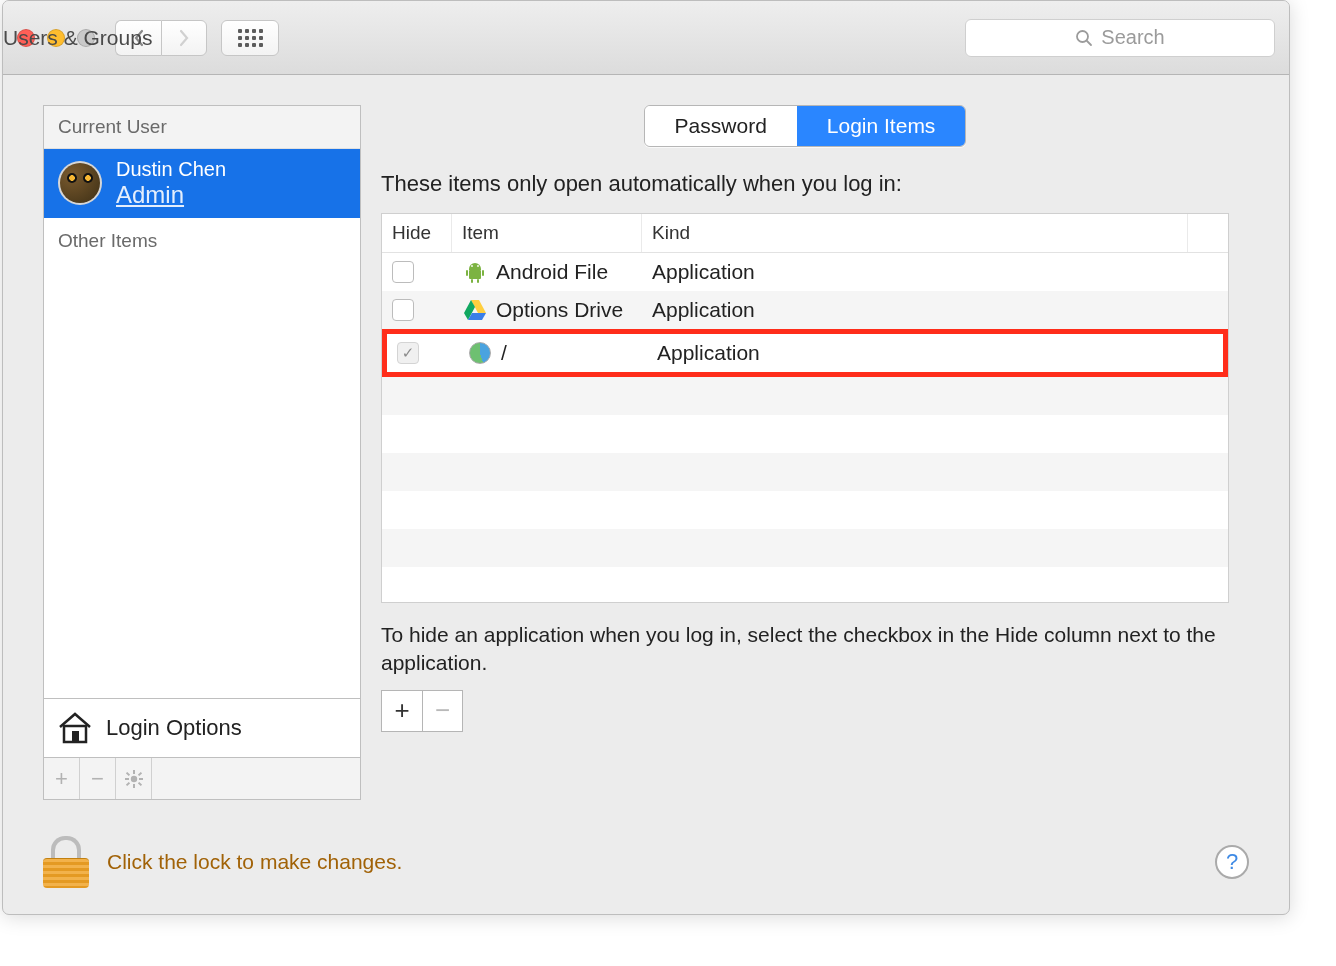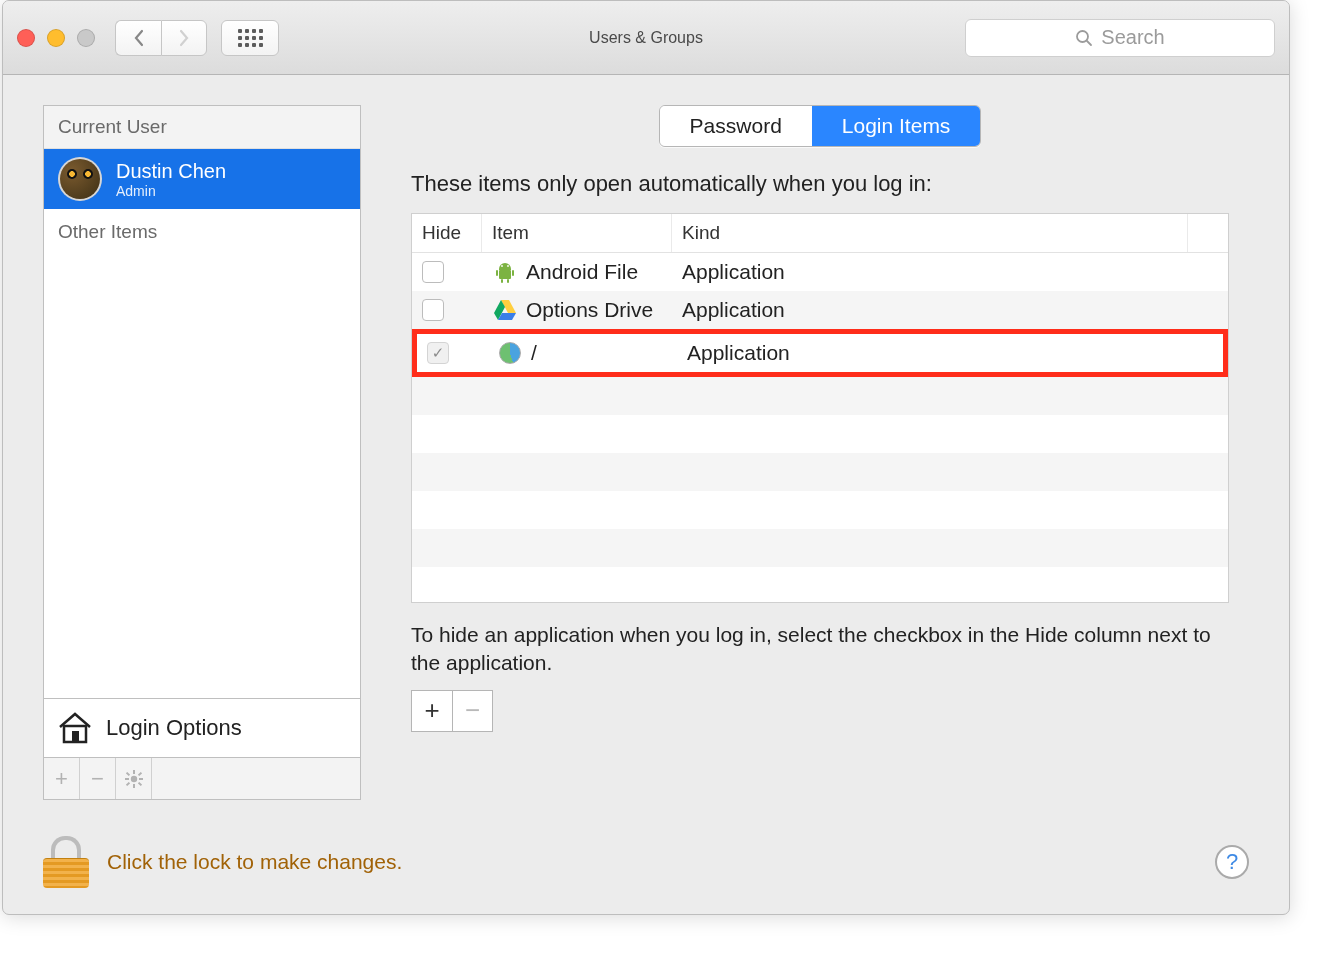--- a/index.html
+++ b/index.html
@@ -55,33 +55,33 @@
       background: linear-gradient(#ffffff,#f3f3f3);
       border: 1px solid #c6c6c6;
       border-radius: 6px;
       display:flex; align-items:center; justify-content:center;
       color:#5c5c5c;
     }
     .grid-icon { display:grid; grid-template-columns:repeat(4,4px); grid-auto-rows:4px; gap:3px;}
     .grid-icon span { background:#5c5c5c; border-radius:1px;}
     .titlebar .title {
       position:absolute; left:0; right:0;
-      text-align:center; font-size: 16px; color:#4a4a4a;
+      font-size: 21px; color:#4a4a4a;
       pointer-events:none;
     }
     .searchbox {
       margin-left:auto;
       width: 310px; height: 38px;
       background:#fff; border:1px solid #cfcfcf; border-radius:6px;
       display:flex; align-items:center; justify-content:center;
       color:#9b9b9b; font-size: 20px; gap: 8px;
     }
 
     
-    .body { flex:1; display:flex; padding: 30px 40px 20px 40px; gap: 30px; }
+    .body { flex:1; display:flex; padding: 30px 40px 20px 40px; }
 
     
     .sidebar {
       width: 318px;
       display:flex; flex-direction:column;
       border:1px solid #bfbfbf; background:#fff;
     }
     .sidebar-header {
       background:#f3f3f3; padding: 10px 14px;
       font-size: 19px; color:#6a6a6a;
@@ -100,21 +100,21 @@
       content:""; position:absolute; top:10px; width:10px; height:10px; border-radius:50%;
       background: radial-gradient(circle,#f7b733 40%,#111 42%);
     }
     .owl::before{left:7px;} .owl::after{right:7px;}
     .silhouette {
       width:38px; height:38px; border-radius:50%; background:#eaeaea;
       display:flex; align-items:center; justify-content:center;
     }
     .silhouette svg { fill:#cfcfcf; }
     .user-name { font-size: 20px; }
-    .role { font-size: 14px; color:#6a6a6a; }
+    .role { font-size: 24px; color:#6a6a6a;text-decoration:underline; }
     .user-col { display:flex; flex-direction:column; line-height:1.2;}
     .sidebar-fill { flex:1; }
     .login-options {
       border-top:1px solid #bfbfbf;
       padding: 12px 12px;
       display:flex; align-items:center; gap:12px;
       font-size: 22px; color:#222;
     }
     .sidebar-buttons { border-top:1px solid #bfbfbf; display:flex; height:42px; background:#f3f3f3;}
     .sb-btn { width: 36px; border-right:1px solid #d0d0d0; color:#b2b2b2; font-size:22px; display:flex; align-items:center; justify-content:center;}

